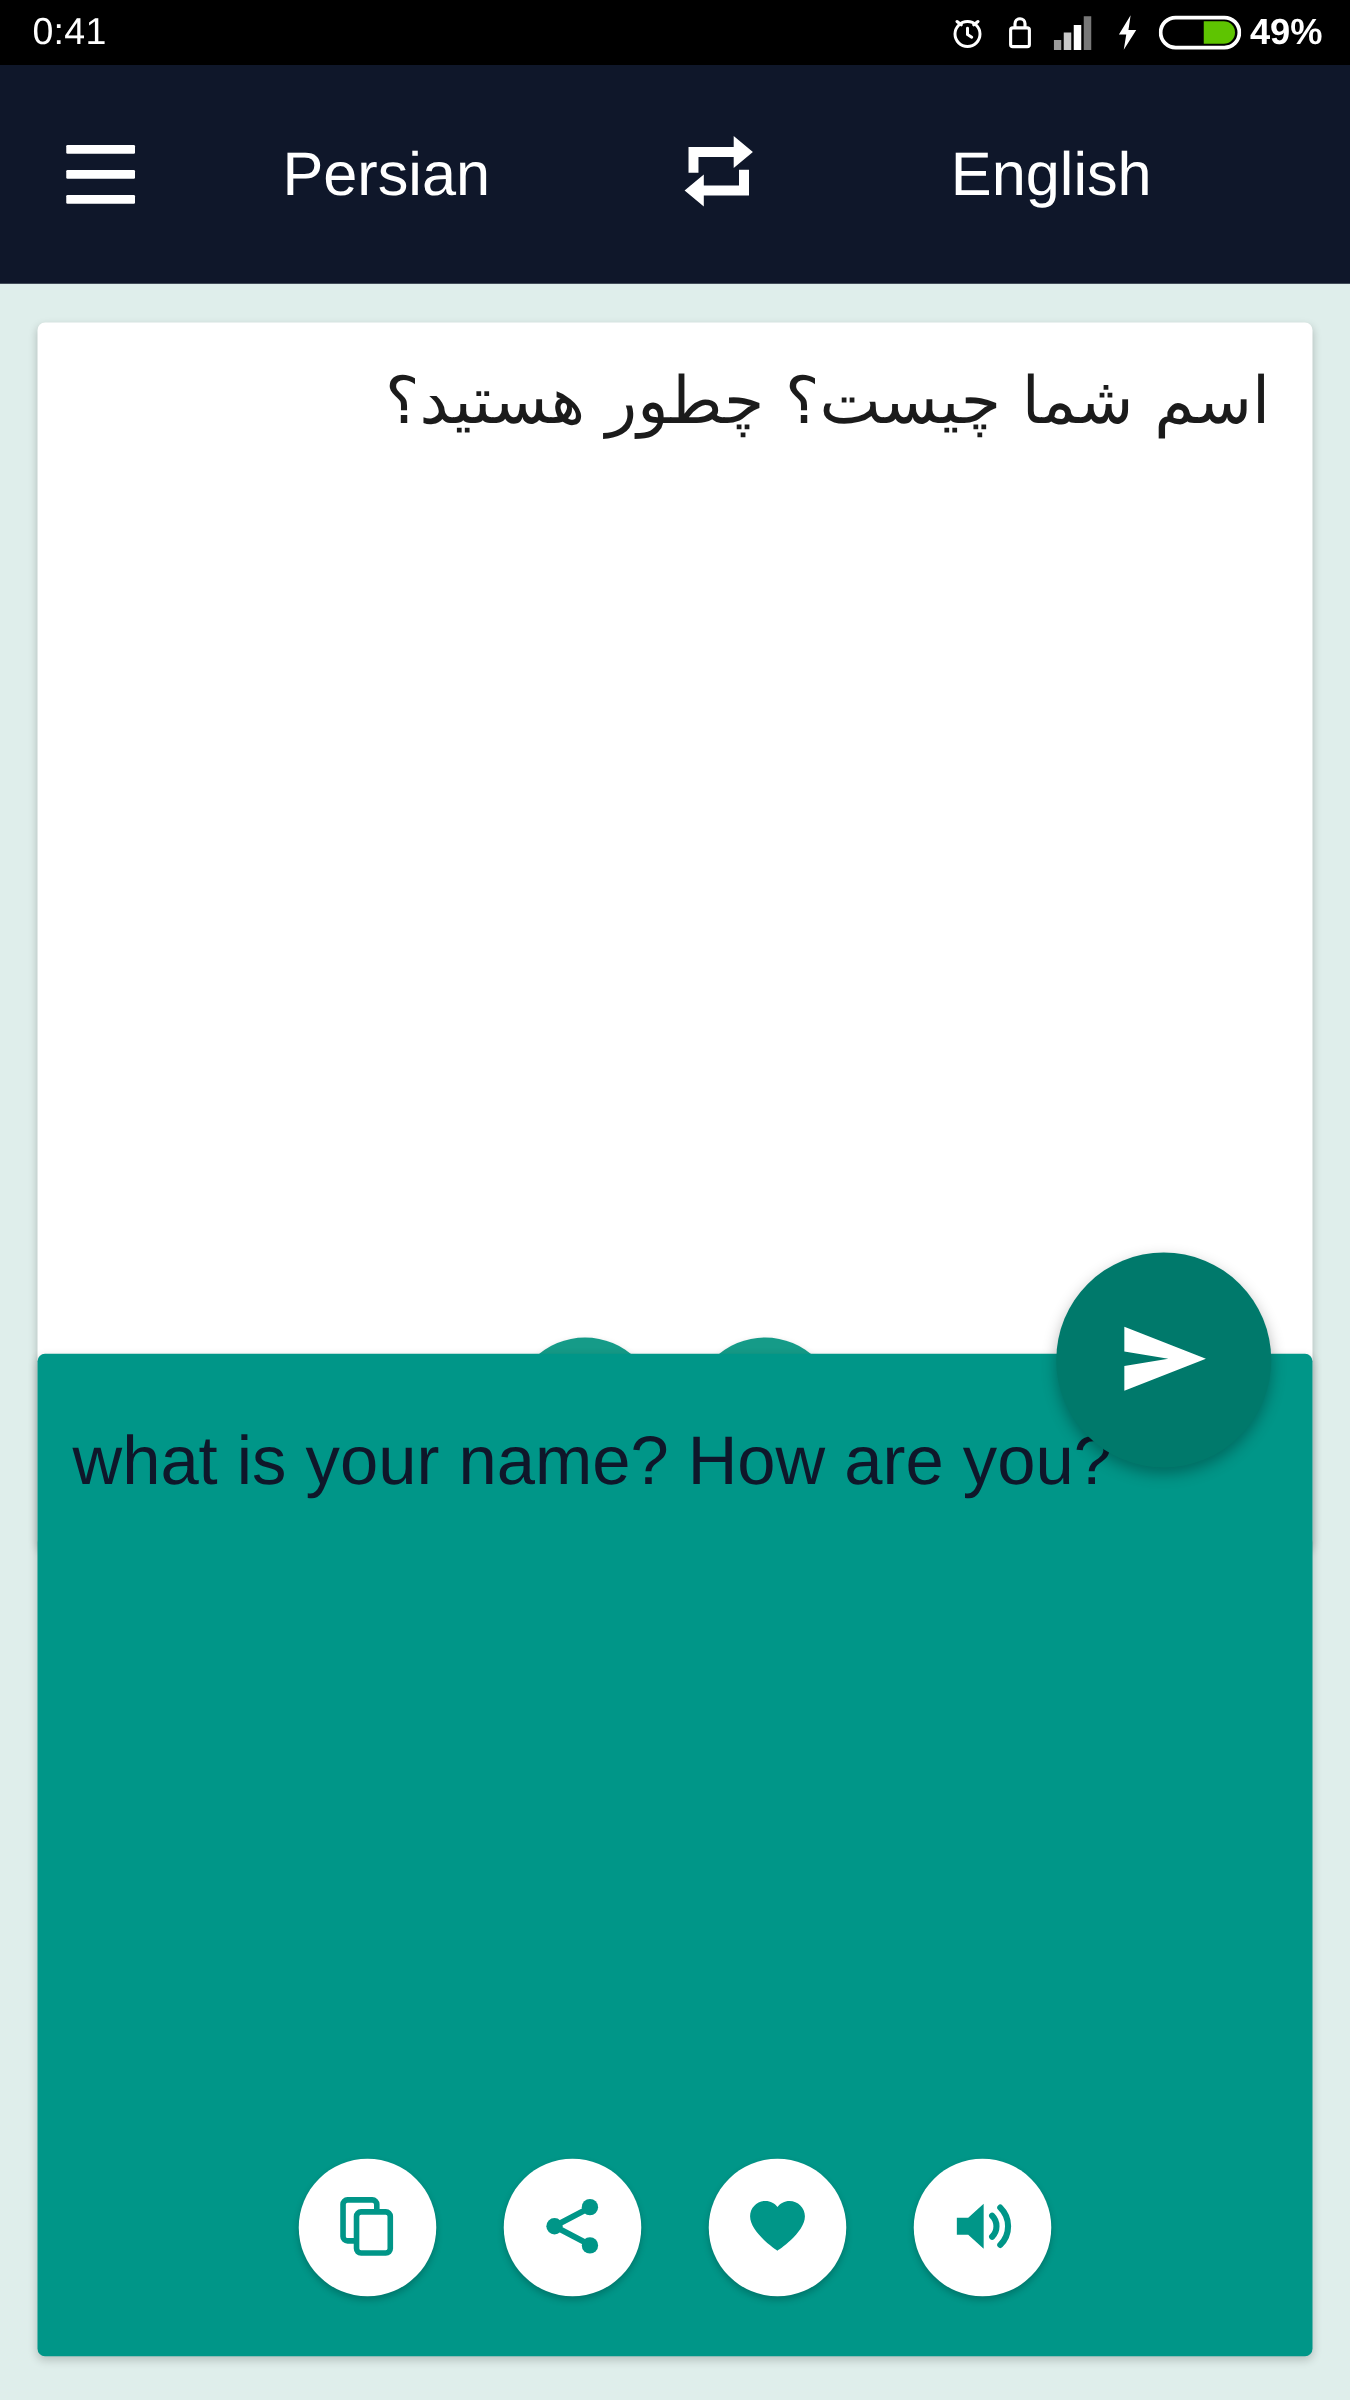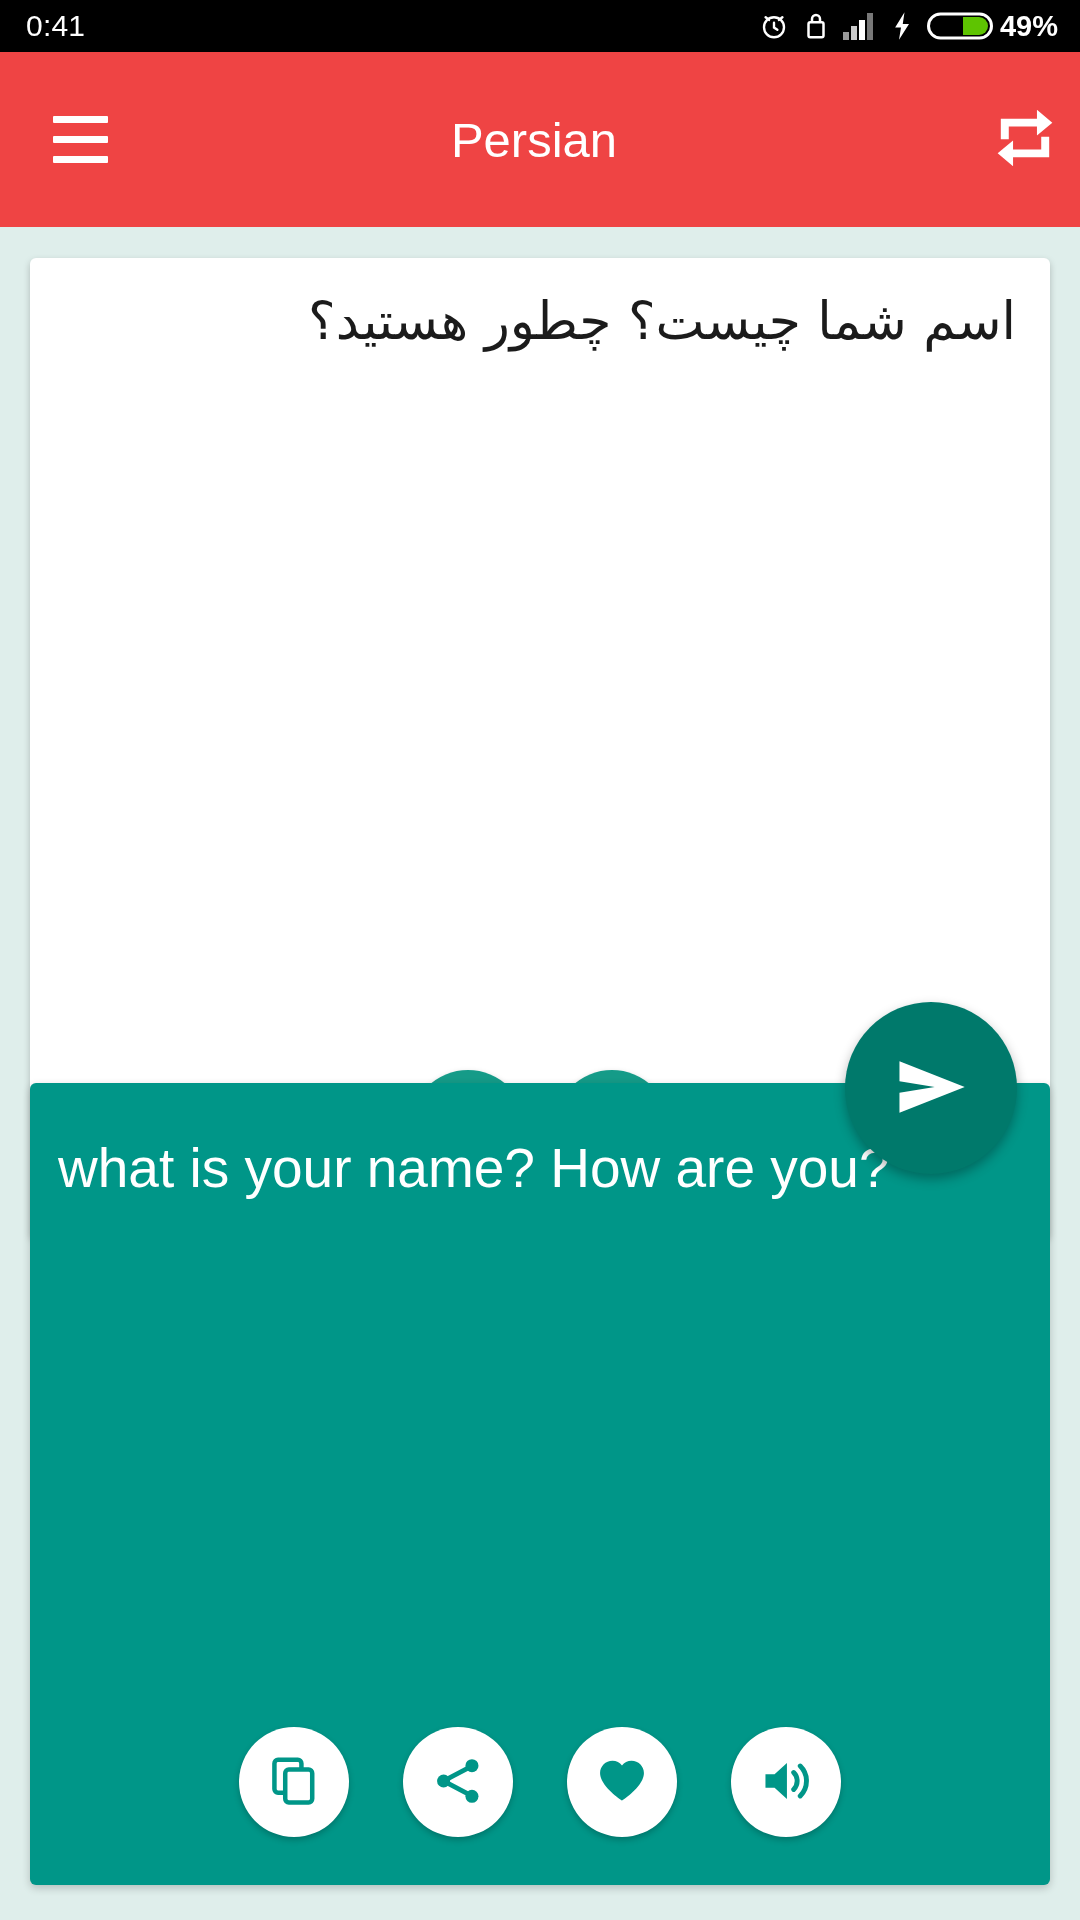--- a/index.html
+++ b/index.html
@@ -47,21 +47,21 @@
     margin-left: 7px;
     line-height: 1;
   }
 
   
   .app-bar {
     position: absolute;
     top: 52px; left: 0;
     width: 1080px;
     height: 175px;
-    background: #ef4444;
+    background: #0f172a;
     display: flex;
     align-items: center;
   }
   .menu-btn {
     width: 96px;
     height: 96px;
     margin-left: 32px;
     display: flex;
     flex-direction: column;
     justify-content: center;
@@ -179,21 +179,21 @@
     box-shadow: 0 3px 8px rgba(0,0,0,0.2);
     overflow: hidden;
   }
   .target-text {
     position: absolute;
     top: 50px;
     left: 28px;
     right: 28px;
     text-align: left;
     direction: ltr;
-    color: #ffffff;
+    color: #0f172a;
     font-size: 55px;
     line-height: 1.3;
     font-weight: 400;
     white-space: pre-wrap;
     word-break: break-word;
   }
   .target-actions {
     position: absolute;
     left: 0;
     right: 0;
@@ -277,20 +277,21 @@
 
   <div class="swap-btn">
     <span>
       <svg width="74" height="74" viewBox="0 0 26 26">
         <path d="M4.5 6.2 H17.2 V3.1 L22.6 7.6 L17.2 12.1 V9.0 H7.3 V13.4 H4.5 Z" fill="#ffffff"></path>
         <path d="M21.5 19.8 H8.8 V22.9 L3.4 18.4 L8.8 13.9 V17.0 H18.7 V12.6 H21.5 Z" fill="#ffffff"></path>
       </svg>
     </span>
   </div>
 
+  <div class="lang-right">English</div>
 </div>
 
 <div class="source-card">
   <div class="source-text" placeholder="Enter text">اسم شما چیست؟ چطور هستید؟</div>
 
   <div class="source-actions">
 
     <button class="round-btn-teal">
       <span>
         <svg width="56" height="56" viewBox="0 0 24 24">

